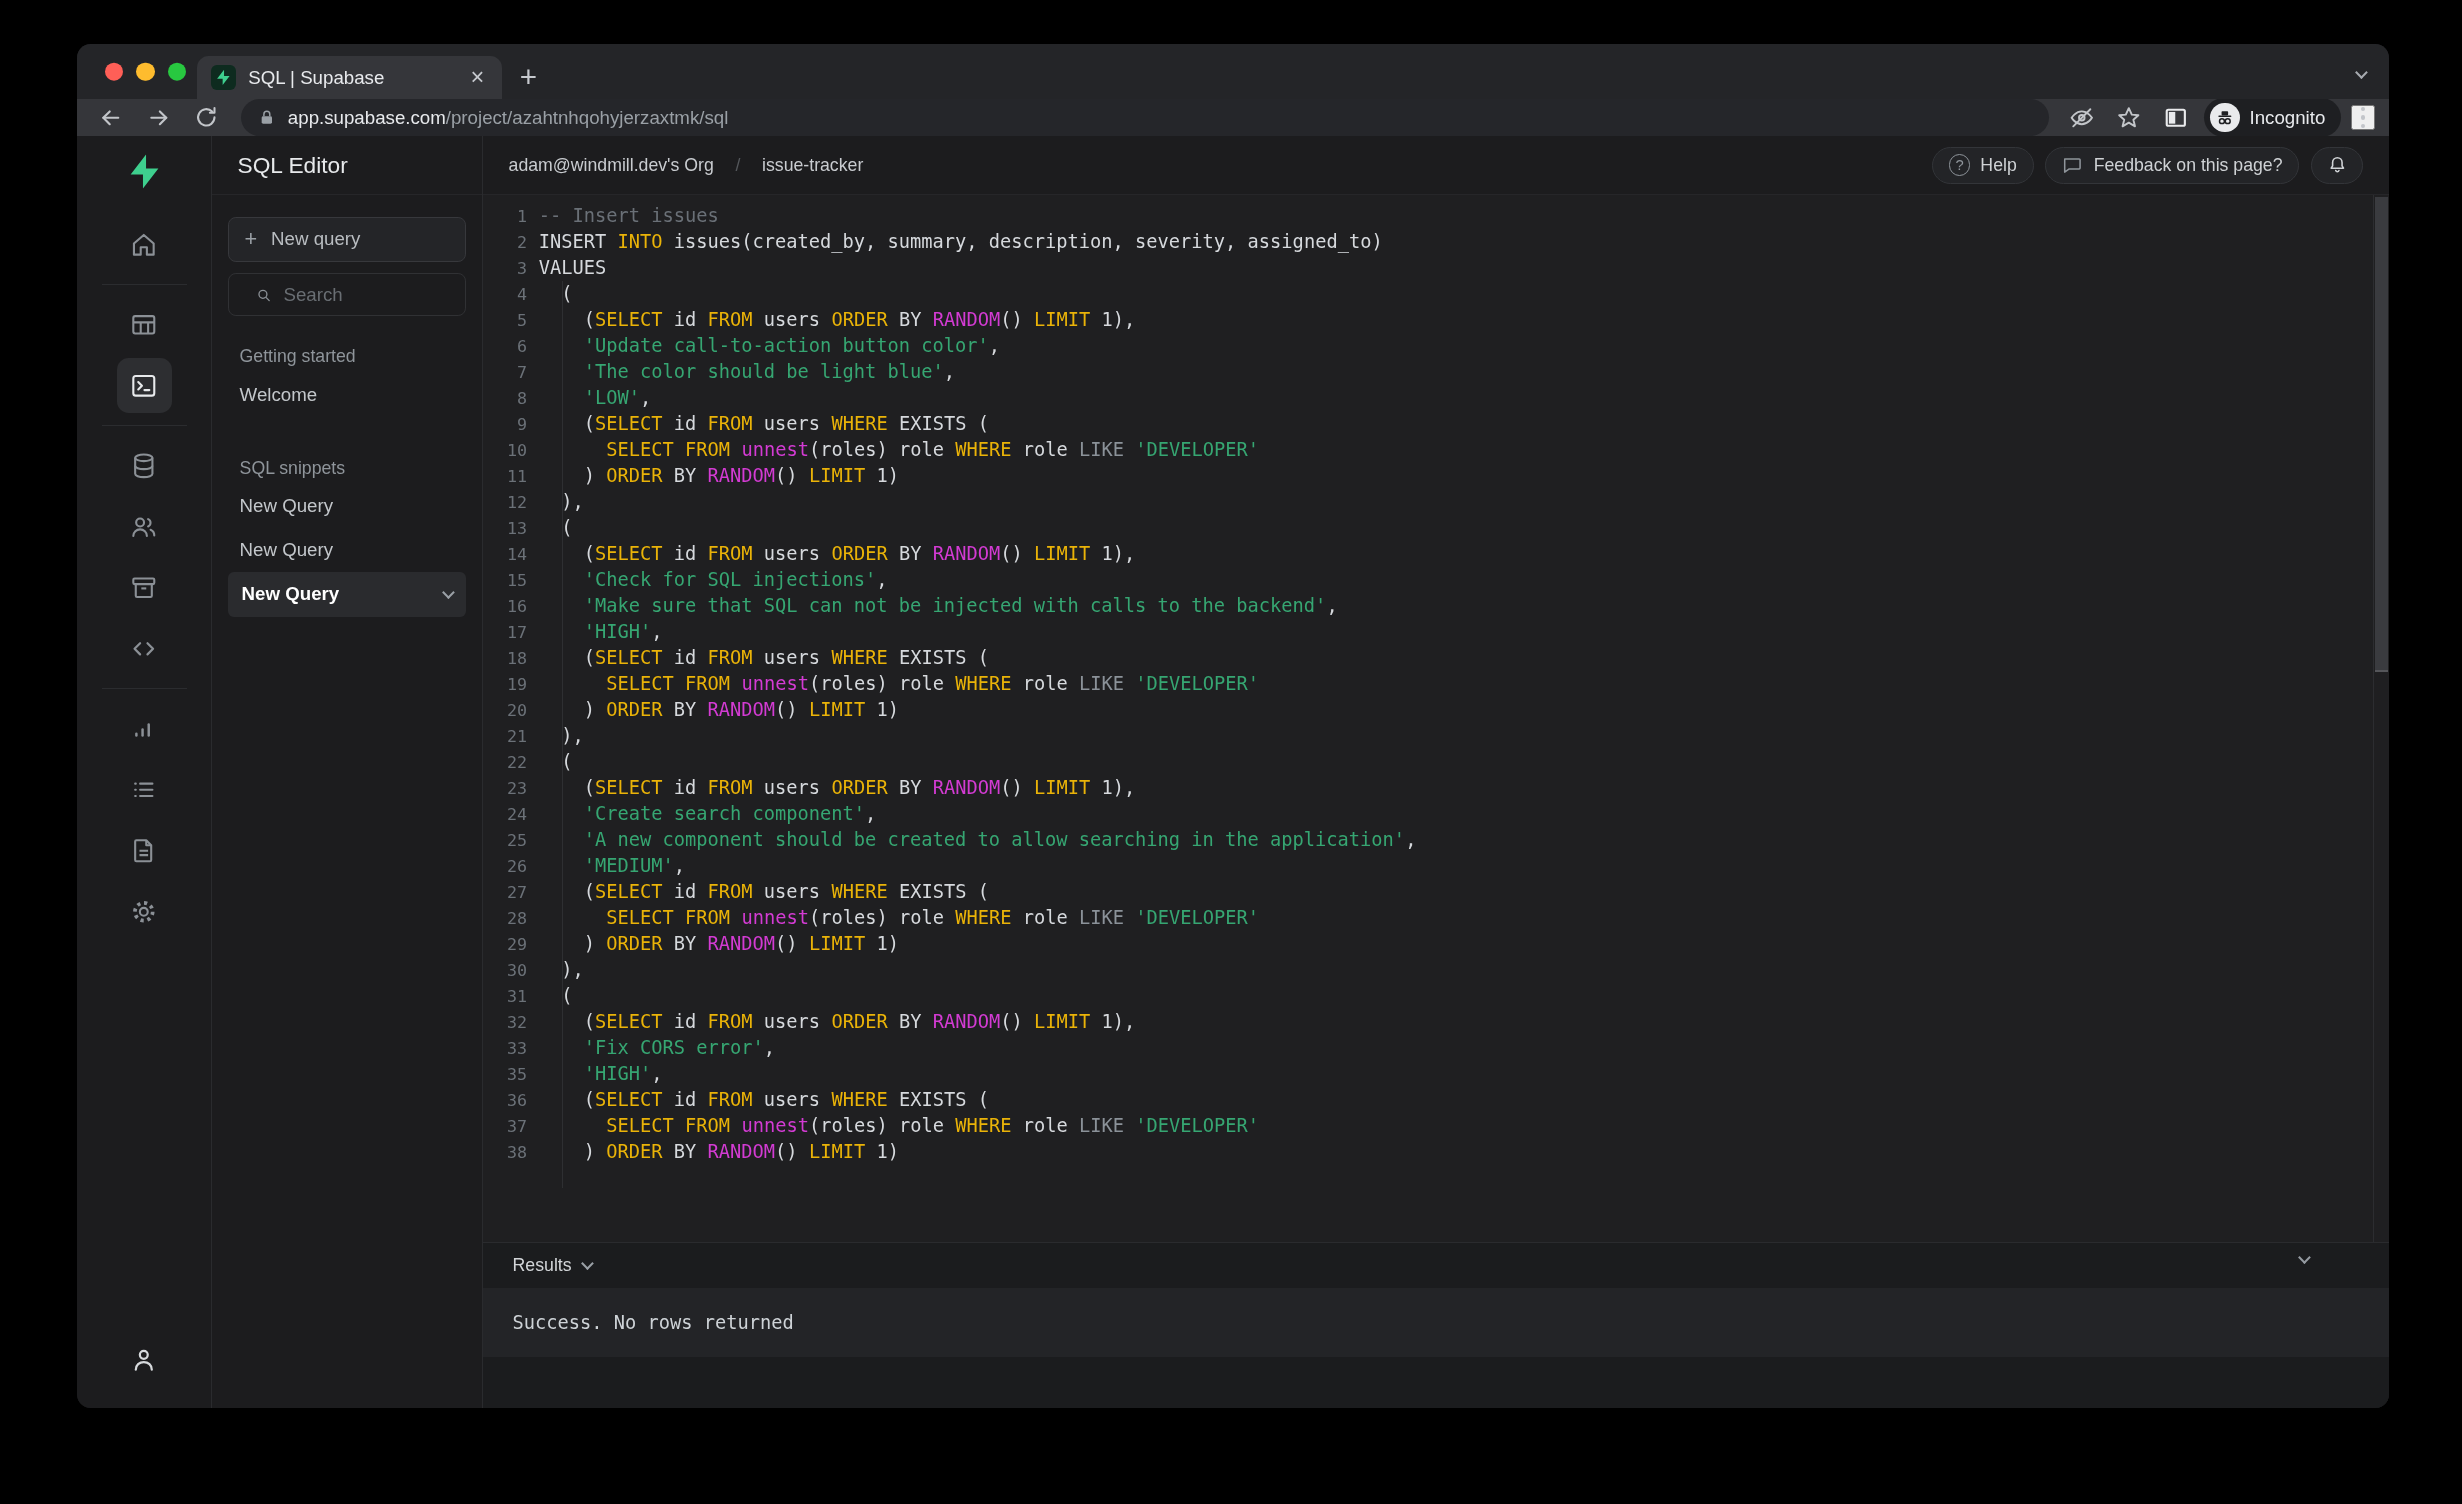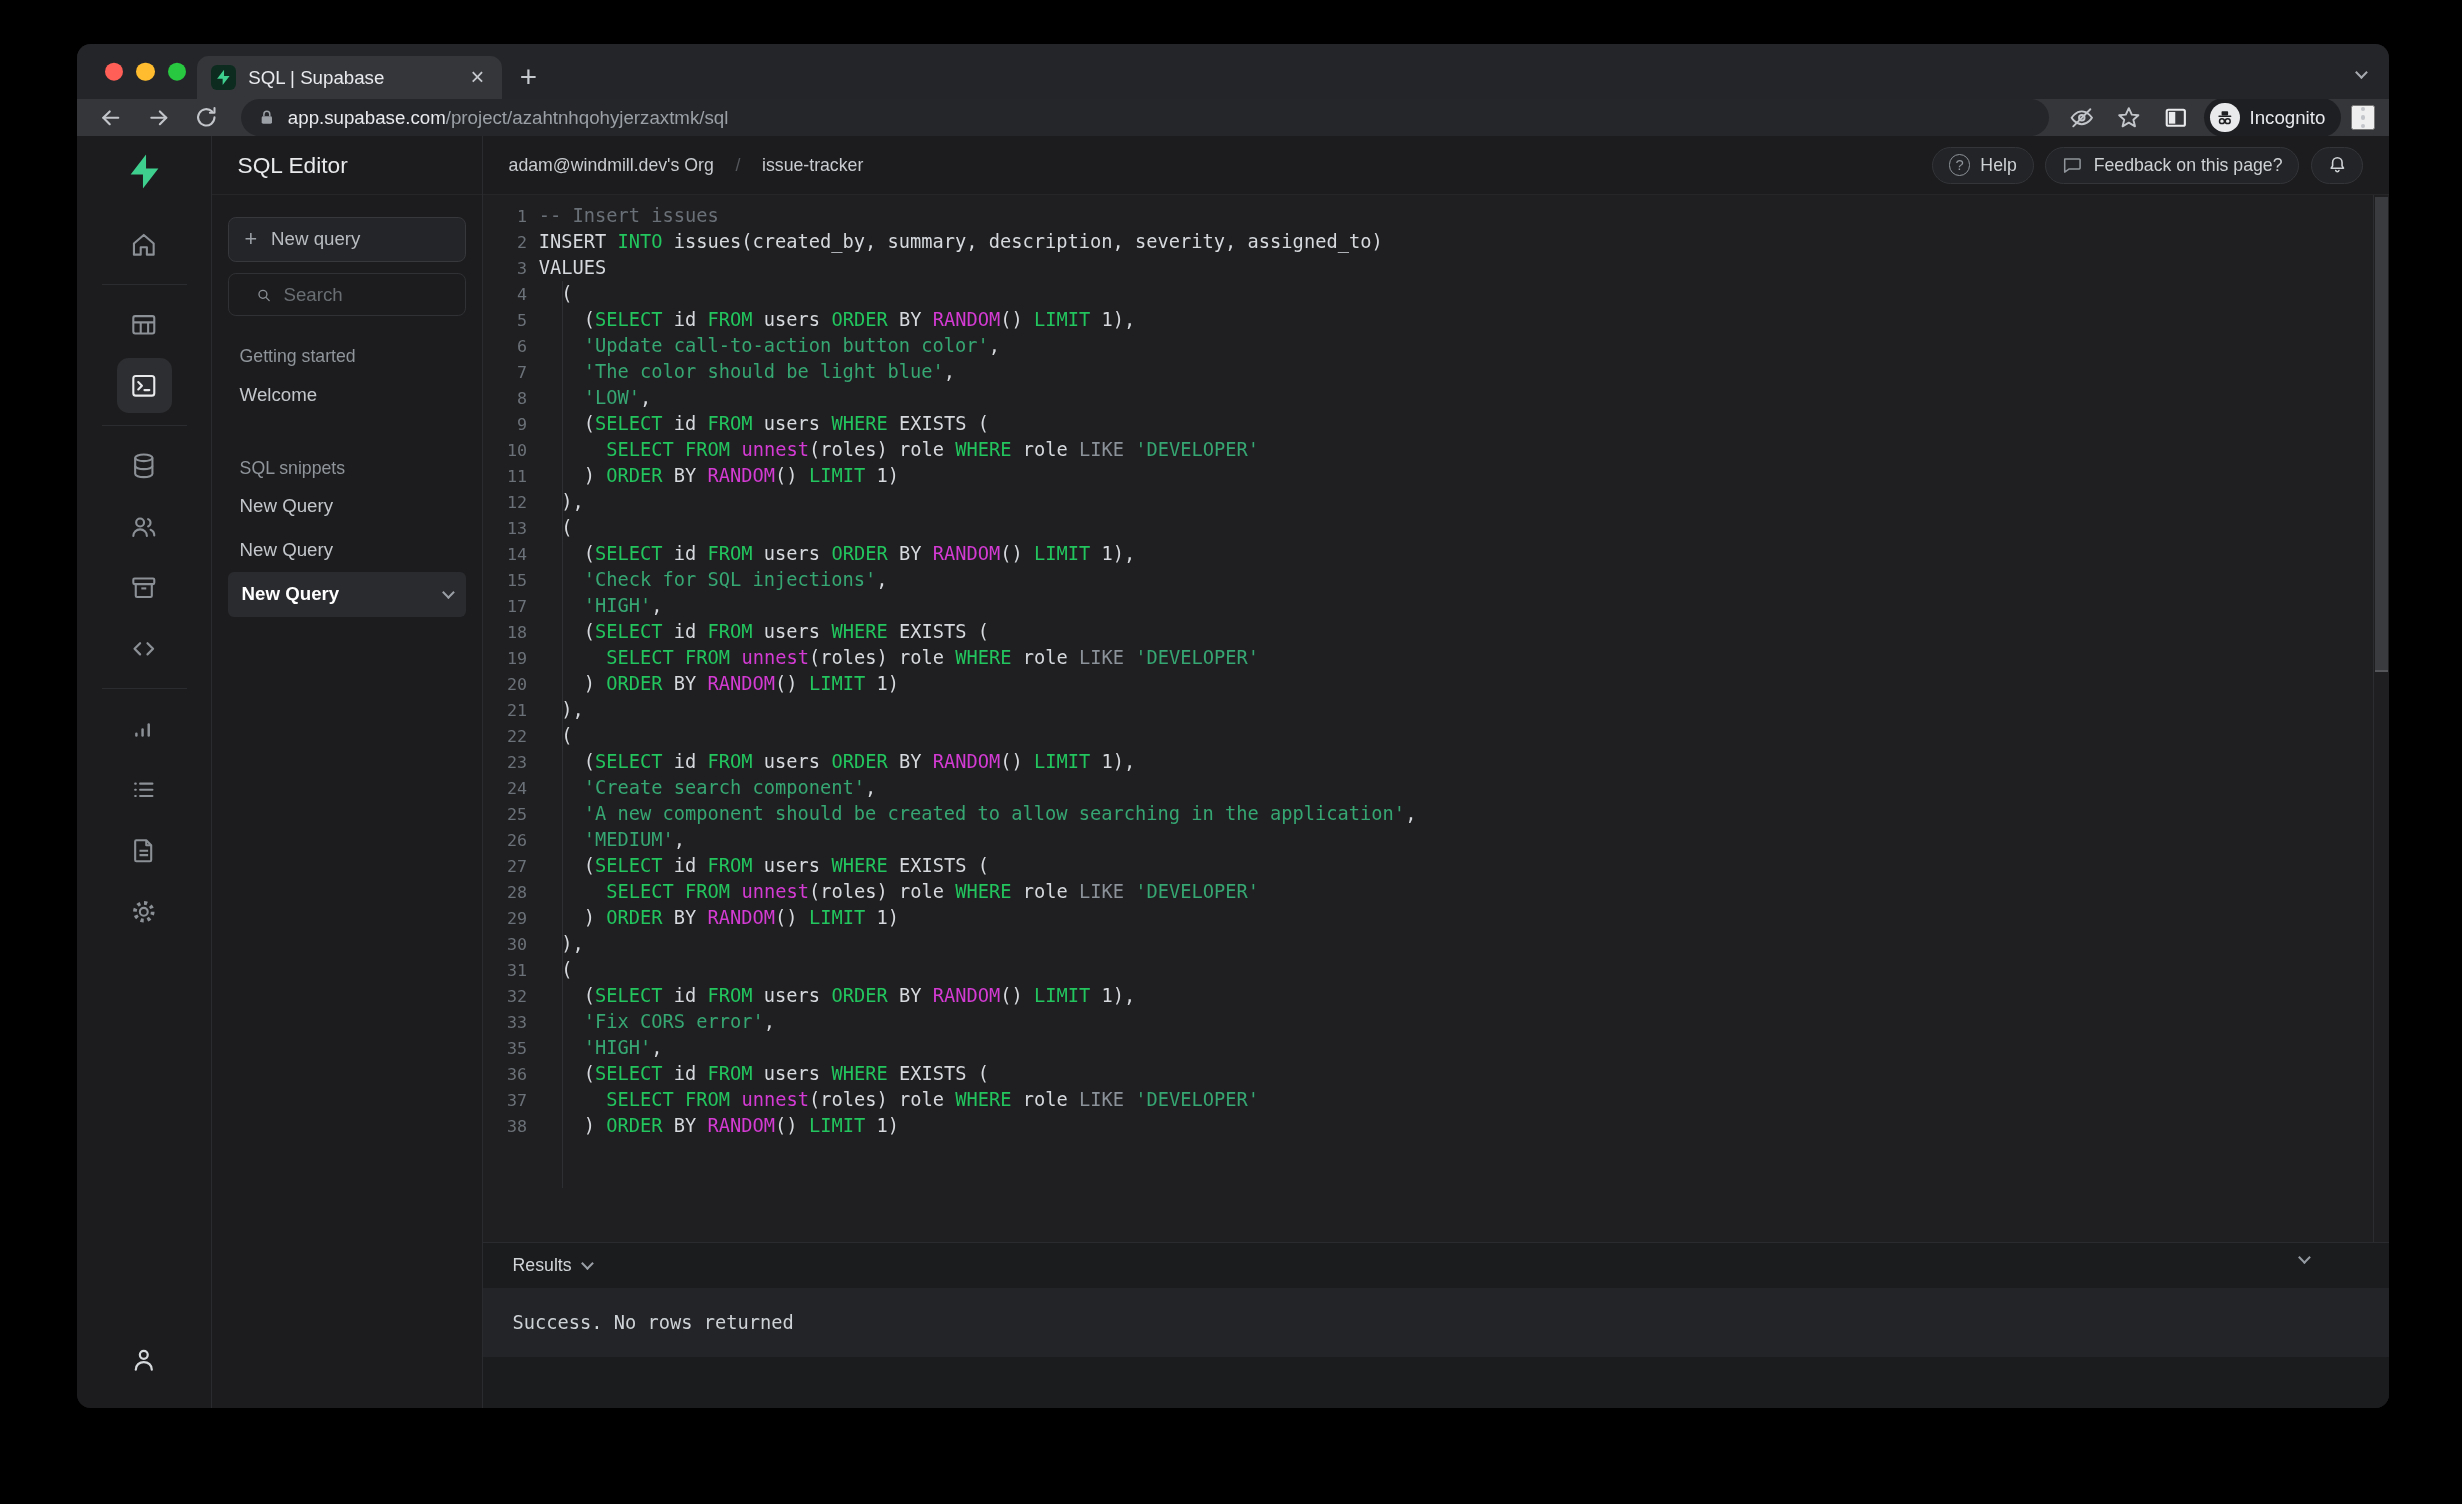--- a/index.html
+++ b/index.html
@@ -61,21 +61,21 @@
   .hdr-right { margin-left:auto; display:flex; align-items:center; gap:11.8px; }
   .pill { height:37px; background:#232427; border:1px solid #333539; border-radius:18.7px; display:flex; align-items:center; gap:9.9px; padding:0 15.8px; color:#cfd2d5; font-size:17.7px; }
   .qmark { width:21.7px; height:21.7px; border:1.6px solid #8f959b; border-radius:50%; color:#8f959b; font-size:14.8px; display:flex; align-items:center; justify-content:center; }
 
   
   .editor { flex:1; background:#1f1f21; position:relative; overflow:hidden; padding-top:7.9px; font-family:"DejaVu Sans Mono", monospace; font-size:18.7px; }
   .code-line { display:flex; height:26px; line-height:26px; white-space:pre; }
   .ln { width:44px; text-align:right; color:#6b7178; font-size:16.7px; flex:0 0 auto; }
   .lc { padding-left:11.8px; }
   .code-line.cur { border-top:1px solid #2e2e31; border-bottom:1px solid #2e2e31; height:26px; line-height:24px; }
-  .tok-c{color:#6a7077} .tok-w{color:#d6d9dd} .tok-b{color:#22c55e} .tok-m{color:#d33bd3} .tok-s{color:#36a672} .tok-g{color:#8b9299}
+  .tok-c{color:#6a7077} .tok-w{color:#d6d9dd} .tok-b{color:#eab308} .tok-m{color:#d33bd3} .tok-s{color:#36a672} .tok-g{color:#8b9299}
   .cursor { display:inline-block; width:2px; height:19.7px; background:#e8eaec; vertical-align:-3.9px; }
   .indent-guide { position:absolute; left:79px; top:86px; width:1px; height:907px; background:#2e2f32; }
   .scrollbar { position:absolute; right:0; top:0; bottom:0; width:15.8px; border-left:1px solid #2c2d30; }
   .sb-thumb { position:absolute; left:1px; right:1px; top:2px; height:475px; background:#3a3b3f; border-bottom:2px solid #55565a; }
 
   
   .results-bar { height:46px; background:#1b1c1e; border-top:1px solid #2a2b2e; display:flex; align-items:center; padding:0 29.6px; flex:0 0 auto; }
   .results-label { color:#d2d5d8; font-size:17.7px; display:flex; align-items:center; gap:11.8px; }
   .rb-right { margin-left:auto; display:flex; align-items:center; gap:25.6px; margin-right:17.7px;flex-direction:column; }
   .heart { color:#959ba2; background:none; border:none; display:flex; }
@@ -331,20 +331,21 @@
             <div class="code-line"><span class="ln">6</span><span class="lc"><span class="tok-w">    </span><span class="tok-s">'Update call-to-action button color'</span><span class="tok-w">,</span></span></div>
             <div class="code-line"><span class="ln">7</span><span class="lc"><span class="tok-w">    </span><span class="tok-s">'The color should be light blue'</span><span class="tok-w">,</span></span></div>
             <div class="code-line"><span class="ln">8</span><span class="lc"><span class="tok-w">    </span><span class="tok-s">'LOW'</span><span class="tok-w">,</span></span></div>
             <div class="code-line"><span class="ln">9</span><span class="lc"><span class="tok-w">    (</span><span class="tok-b">SELECT</span><span class="tok-w"> id </span><span class="tok-b">FROM</span><span class="tok-w"> users </span><span class="tok-b">WHERE</span><span class="tok-w"> EXISTS (</span></span></div>
             <div class="code-line"><span class="ln">10</span><span class="lc"><span class="tok-w">      </span><span class="tok-b">SELECT</span><span class="tok-w"> </span><span class="tok-b">FROM</span><span class="tok-w"> </span><span class="tok-m">unnest</span><span class="tok-w">(roles) role </span><span class="tok-b">WHERE</span><span class="tok-w"> role </span><span class="tok-g">LIKE</span><span class="tok-w"> </span><span class="tok-s">'DEVELOPER'</span></span></div>
             <div class="code-line"><span class="ln">11</span><span class="lc"><span class="tok-w">    ) </span><span class="tok-b">ORDER</span><span class="tok-w"> BY </span><span class="tok-m">RANDOM</span><span class="tok-w">() </span><span class="tok-b">LIMIT</span><span class="tok-w"> 1)</span></span></div>
             <div class="code-line"><span class="ln">12</span><span class="lc"><span class="tok-w">  ),</span></span></div>
             <div class="code-line"><span class="ln">13</span><span class="lc"><span class="tok-w">  (</span></span></div>
             <div class="code-line"><span class="ln">14</span><span class="lc"><span class="tok-w">    (</span><span class="tok-b">SELECT</span><span class="tok-w"> id </span><span class="tok-b">FROM</span><span class="tok-w"> users </span><span class="tok-b">ORDER</span><span class="tok-w"> BY </span><span class="tok-m">RANDOM</span><span class="tok-w">() </span><span class="tok-b">LIMIT</span><span class="tok-w"> 1),</span></span></div>
             <div class="code-line"><span class="ln">15</span><span class="lc"><span class="tok-w">    </span><span class="tok-s">'Check for SQL injections'</span><span class="tok-w">,</span></span></div>
+            <div class="code-line"><span class="ln">16</span><span class="lc"><span class="tok-w">    </span><span class="tok-s">'Make sure that SQL can not be injected with calls to the backend'</span><span class="tok-w">,</span></span></div>
             <div class="code-line"><span class="ln">17</span><span class="lc"><span class="tok-w">    </span><span class="tok-s">'HIGH'</span><span class="tok-w">,</span></span></div>
             <div class="code-line"><span class="ln">18</span><span class="lc"><span class="tok-w">    (</span><span class="tok-b">SELECT</span><span class="tok-w"> id </span><span class="tok-b">FROM</span><span class="tok-w"> users </span><span class="tok-b">WHERE</span><span class="tok-w"> EXISTS (</span></span></div>
             <div class="code-line"><span class="ln">19</span><span class="lc"><span class="tok-w">      </span><span class="tok-b">SELECT</span><span class="tok-w"> </span><span class="tok-b">FROM</span><span class="tok-w"> </span><span class="tok-m">unnest</span><span class="tok-w">(roles) role </span><span class="tok-b">WHERE</span><span class="tok-w"> role </span><span class="tok-g">LIKE</span><span class="tok-w"> </span><span class="tok-s">'DEVELOPER'</span></span></div>
             <div class="code-line"><span class="ln">20</span><span class="lc"><span class="tok-w">    ) </span><span class="tok-b">ORDER</span><span class="tok-w"> BY </span><span class="tok-m">RANDOM</span><span class="tok-w">() </span><span class="tok-b">LIMIT</span><span class="tok-w"> 1)</span></span></div>
             <div class="code-line"><span class="ln">21</span><span class="lc"><span class="tok-w">  ),</span></span></div>
             <div class="code-line"><span class="ln">22</span><span class="lc"><span class="tok-w">  (</span></span></div>
             <div class="code-line"><span class="ln">23</span><span class="lc"><span class="tok-w">    (</span><span class="tok-b">SELECT</span><span class="tok-w"> id </span><span class="tok-b">FROM</span><span class="tok-w"> users </span><span class="tok-b">ORDER</span><span class="tok-w"> BY </span><span class="tok-m">RANDOM</span><span class="tok-w">() </span><span class="tok-b">LIMIT</span><span class="tok-w"> 1),</span></span></div>
             <div class="code-line"><span class="ln">24</span><span class="lc"><span class="tok-w">    </span><span class="tok-s">'Create search component'</span><span class="tok-w">,</span></span></div>
             <div class="code-line"><span class="ln">25</span><span class="lc"><span class="tok-w">    </span><span class="tok-s">'A new component should be created to allow searching in the application'</span><span class="tok-w">,</span></span></div>
             <div class="code-line"><span class="ln">26</span><span class="lc"><span class="tok-w">    </span><span class="tok-s">'MEDIUM'</span><span class="tok-w">,</span></span></div>

